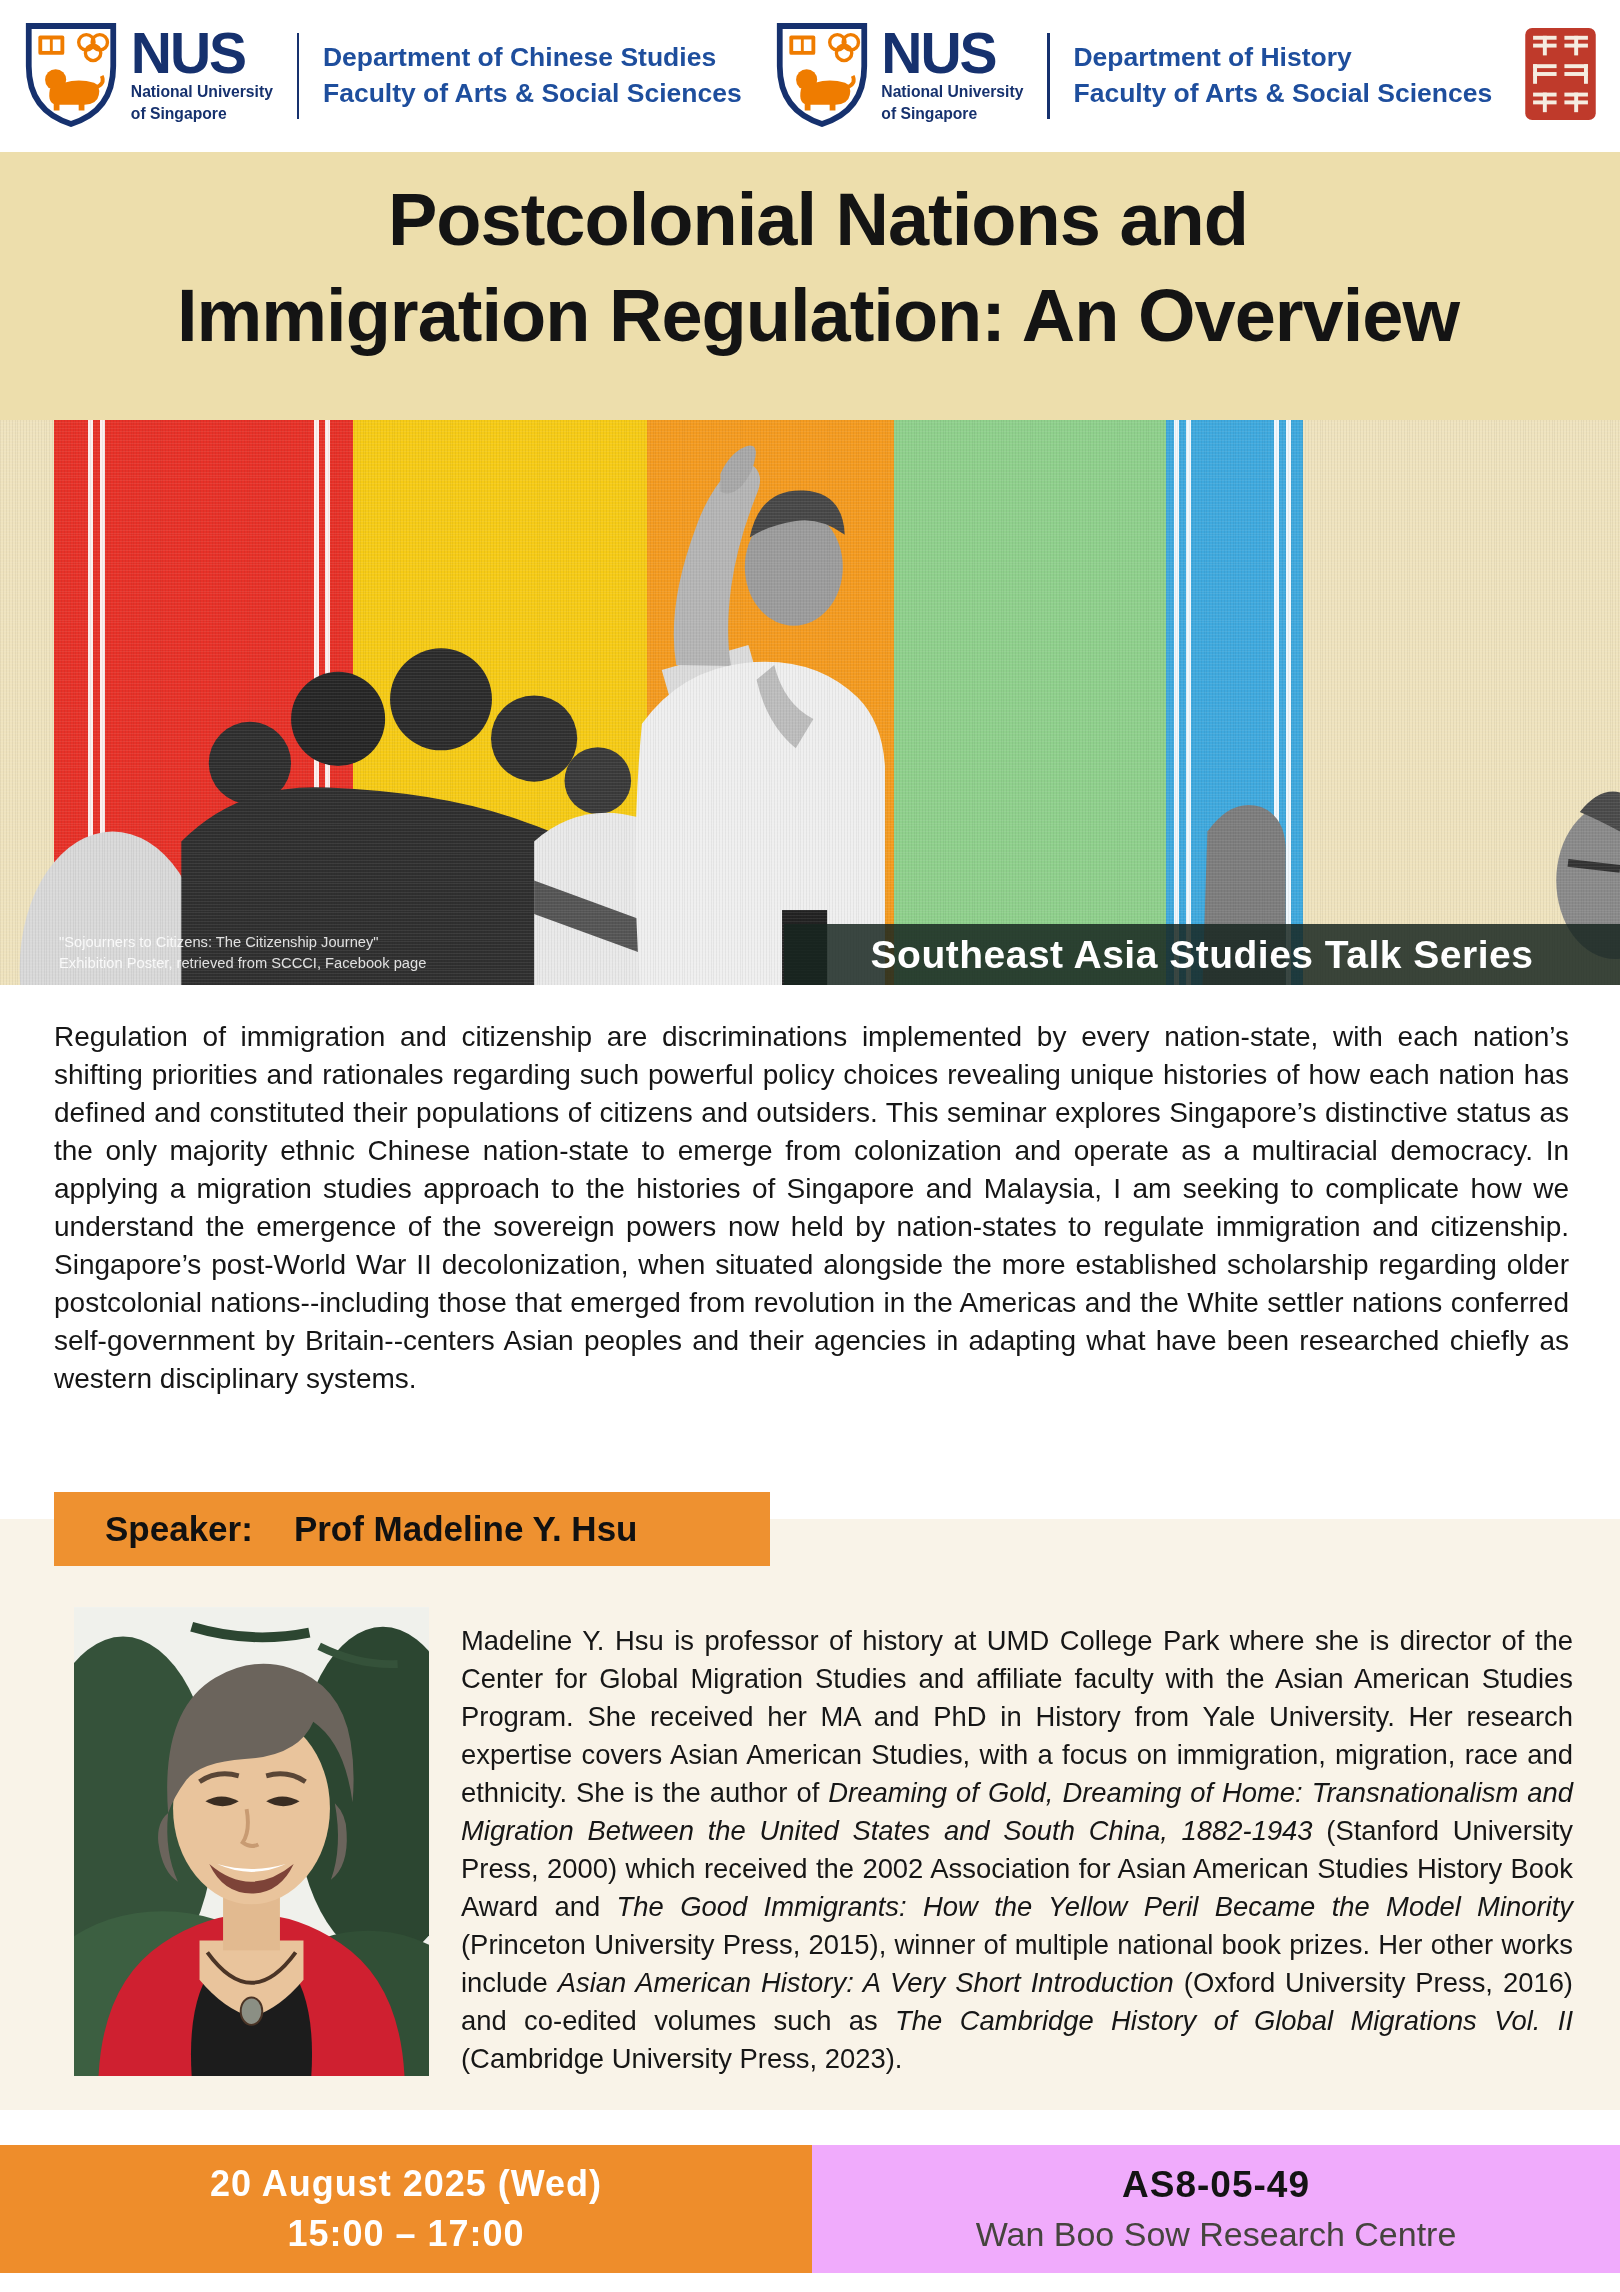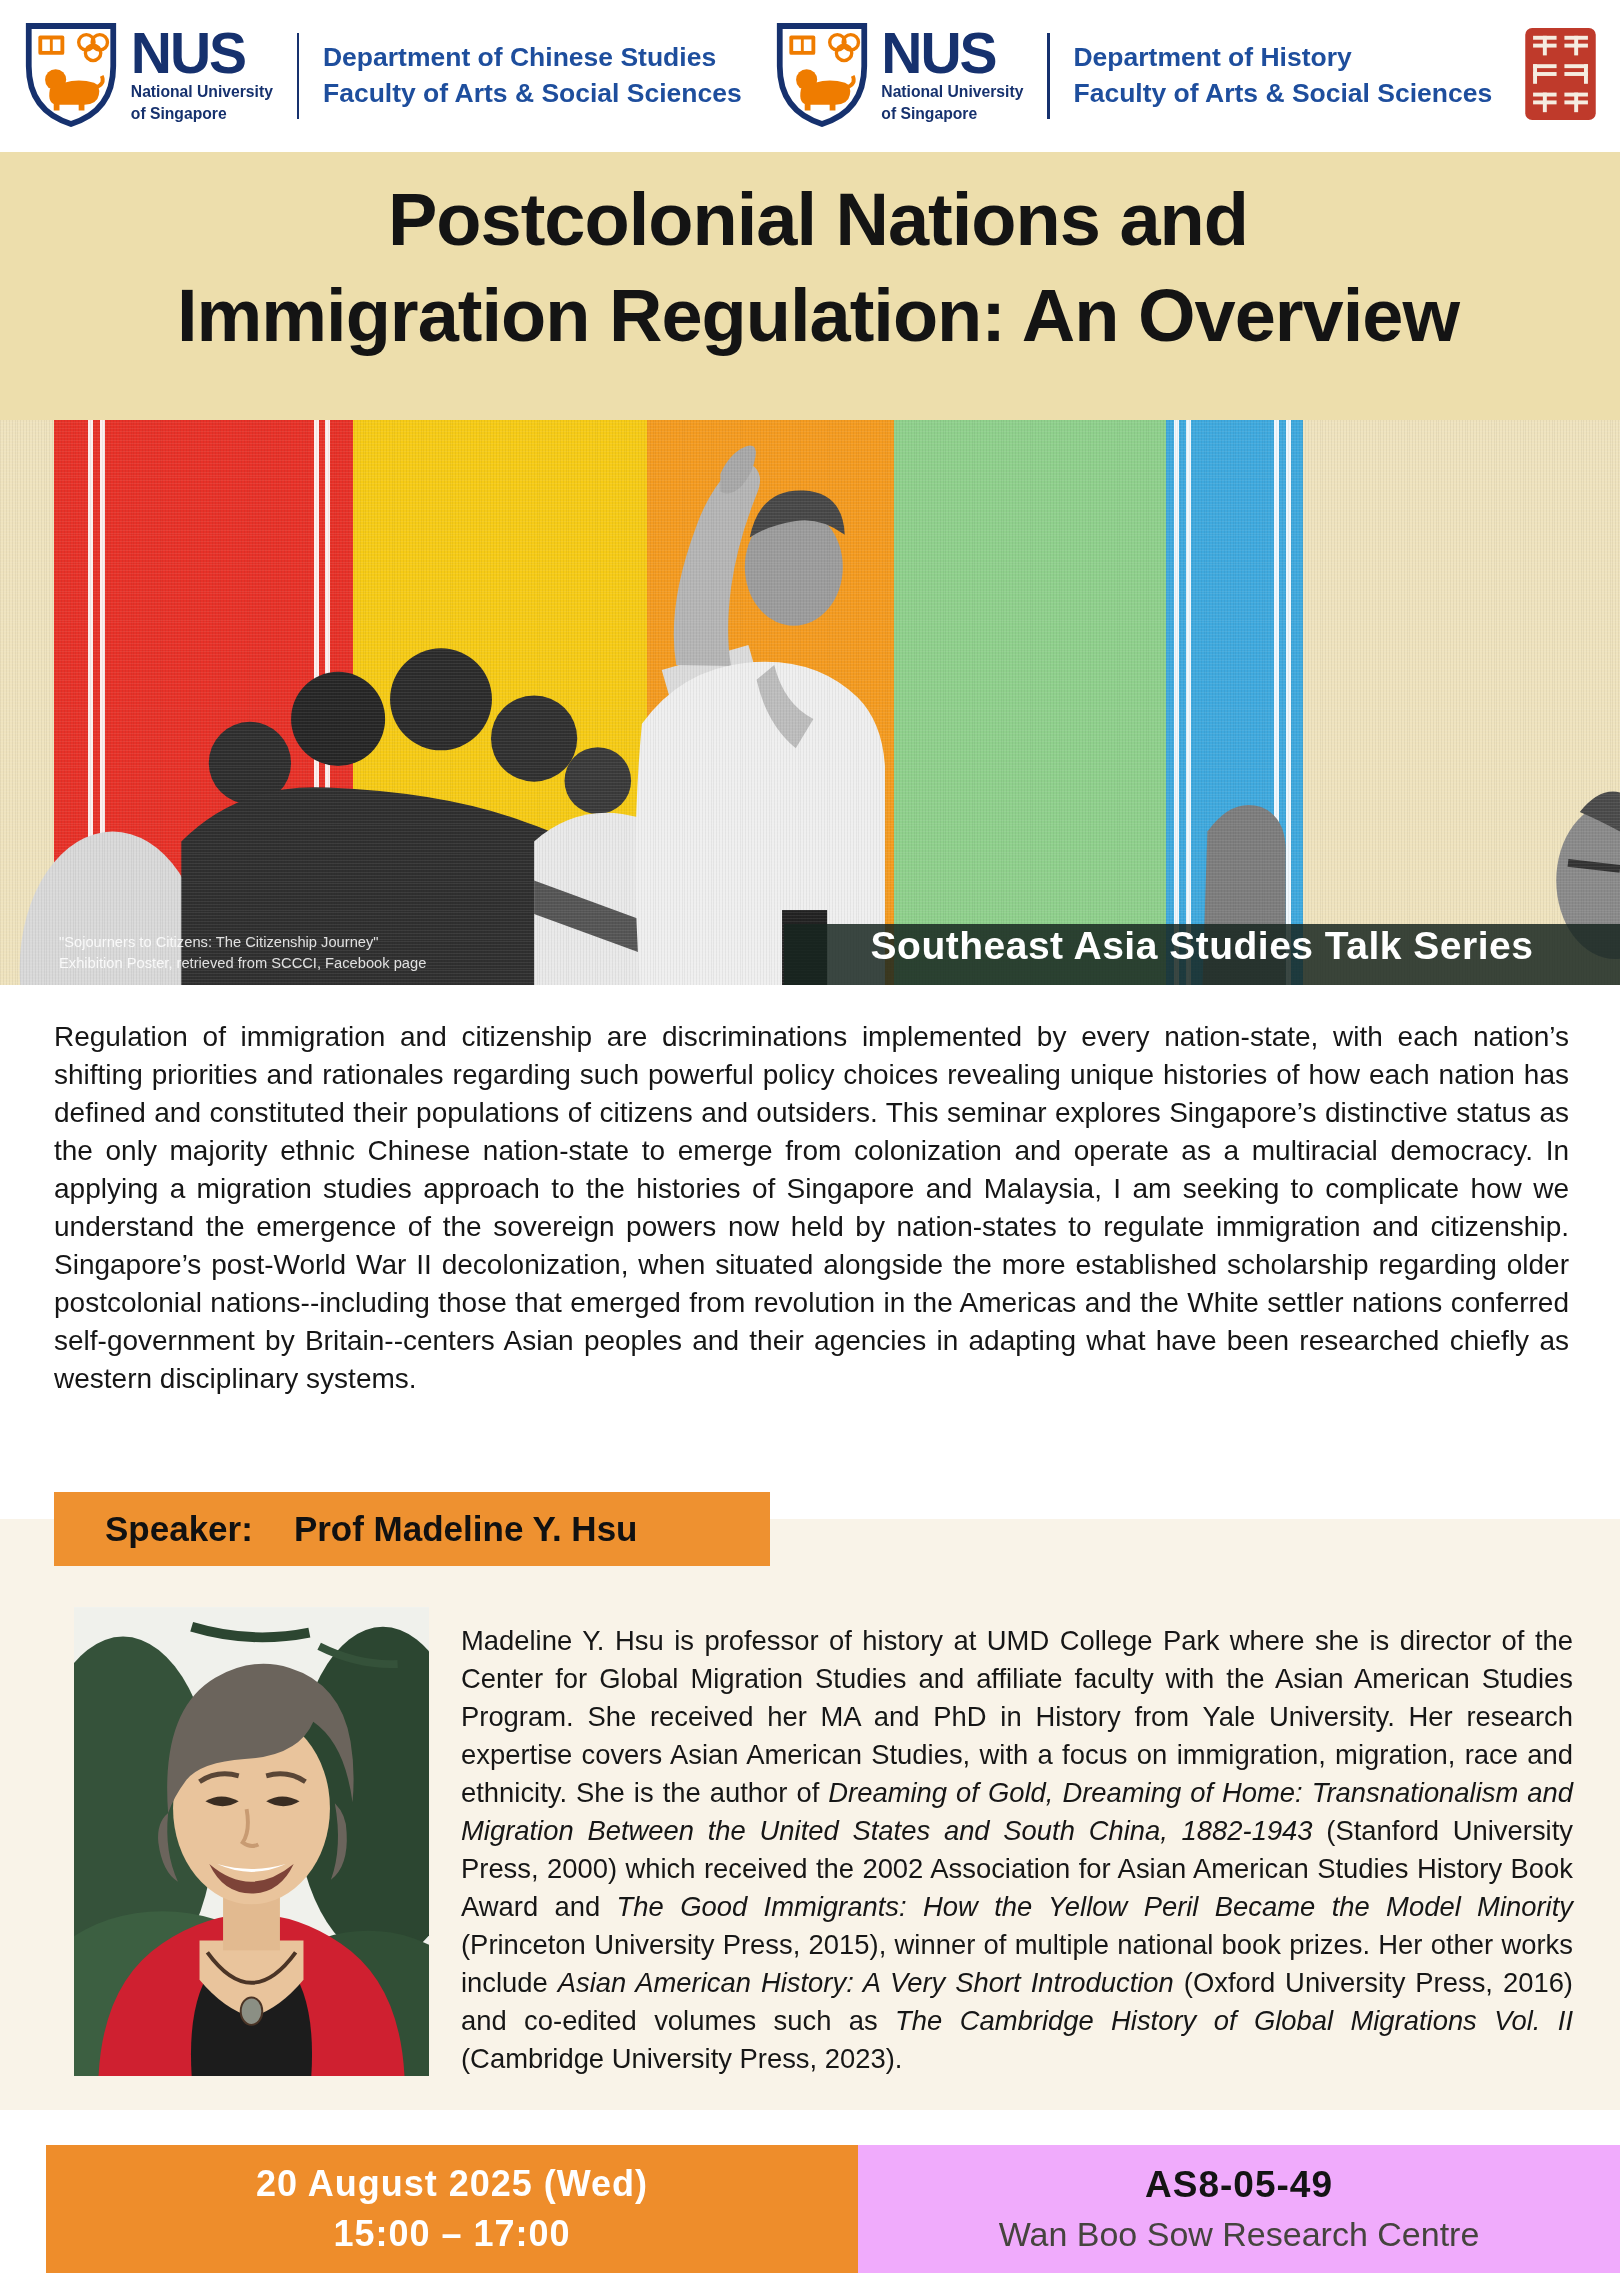--- a/index.html
+++ b/index.html
@@ -38,38 +38,38 @@
   .st-blue{left:1166px;width:137px;background:#3FA9DE;}
   .pin{position:absolute;top:0;bottom:0;width:4.9px;background:rgba(255,255,255,.92);}
   .sil-svg{position:absolute;inset:0;}
   .texture{position:absolute;inset:0;pointer-events:none;
     background-image:
       repeating-linear-gradient(0deg, rgba(255,255,255,.07) 0 1px, transparent 1px 2.9px),
       repeating-linear-gradient(90deg, rgba(0,0,0,.05) 0 1px, transparent 1px 2.9px);}
   .caption{position:absolute;left:59px;bottom:11.8px;color:rgba(255,255,255,.85);
            font-size:14.7px;line-height:1.45;}
   .series-band{position:absolute;left:784px;right:0;bottom:0;height:62px;
-               background:rgba(23,37,31,.84);display:flex;align-items:flex-start;justify-content:center;
+               background:rgba(23,37,31,.84);display:flex;align-items:center;justify-content:center;
                color:#fff;font-size:39px;font-weight:700;letter-spacing:0.5px;}
 
   
   .abstract-sec{position:absolute;top:985px;height:497px;left:0;right:0;background:#fff;}
   .abstract{margin:33px 51px 0 54px;font-size:28px;line-height:38px;text-align:justify;color:#161616;}
 
   
   .speaker-banner{position:absolute;top:1492px;left:54px;width:716px;height:74px;background:#EE9130;
                   display:flex;align-items:center;gap:41px;padding-left:51px;box-sizing:border-box;z-index:3;}
   .speaker-label,.speaker-name{font-size:35px;font-weight:800;color:#111;}
   .bio-sec{position:absolute;top:1519px;height:591px;left:0;right:0;background:#F9F3E8;}
   .portrait{position:absolute;left:74px;top:88px;width:355px;height:469px;background:#fff;}
   .bio{position:absolute;left:461px;right:47px;top:76px;font-size:27.4px;line-height:38px;
        text-align:justify;color:#161616;}
 
   
-  .footer{position:absolute;top:2145px;height:128px;left:0;right:0;display:flex;margin-left:46px;}
+  .footer{position:absolute;top:2145px;height:128px;left:0;right:0;display:flex;}
   .footer-left{width:812px;background:#EE8D2B;display:flex;flex-direction:column;
                align-items:center;justify-content:center;gap:8.8px;}
   .footer-date,.footer-time{color:#fff;font-size:36px;font-weight:800;letter-spacing:1px;}
   .footer-right{flex:1;background:#f0abfc;display:flex;flex-direction:column;
                 align-items:center;justify-content:center;gap:8.8px;}
   .footer-room{font-size:37px;font-weight:800;color:#141414;letter-spacing:1px;}
   .footer-venue{font-size:34px;font-weight:400;color:#45443e;}
 </style>
 </head>
 <body>

